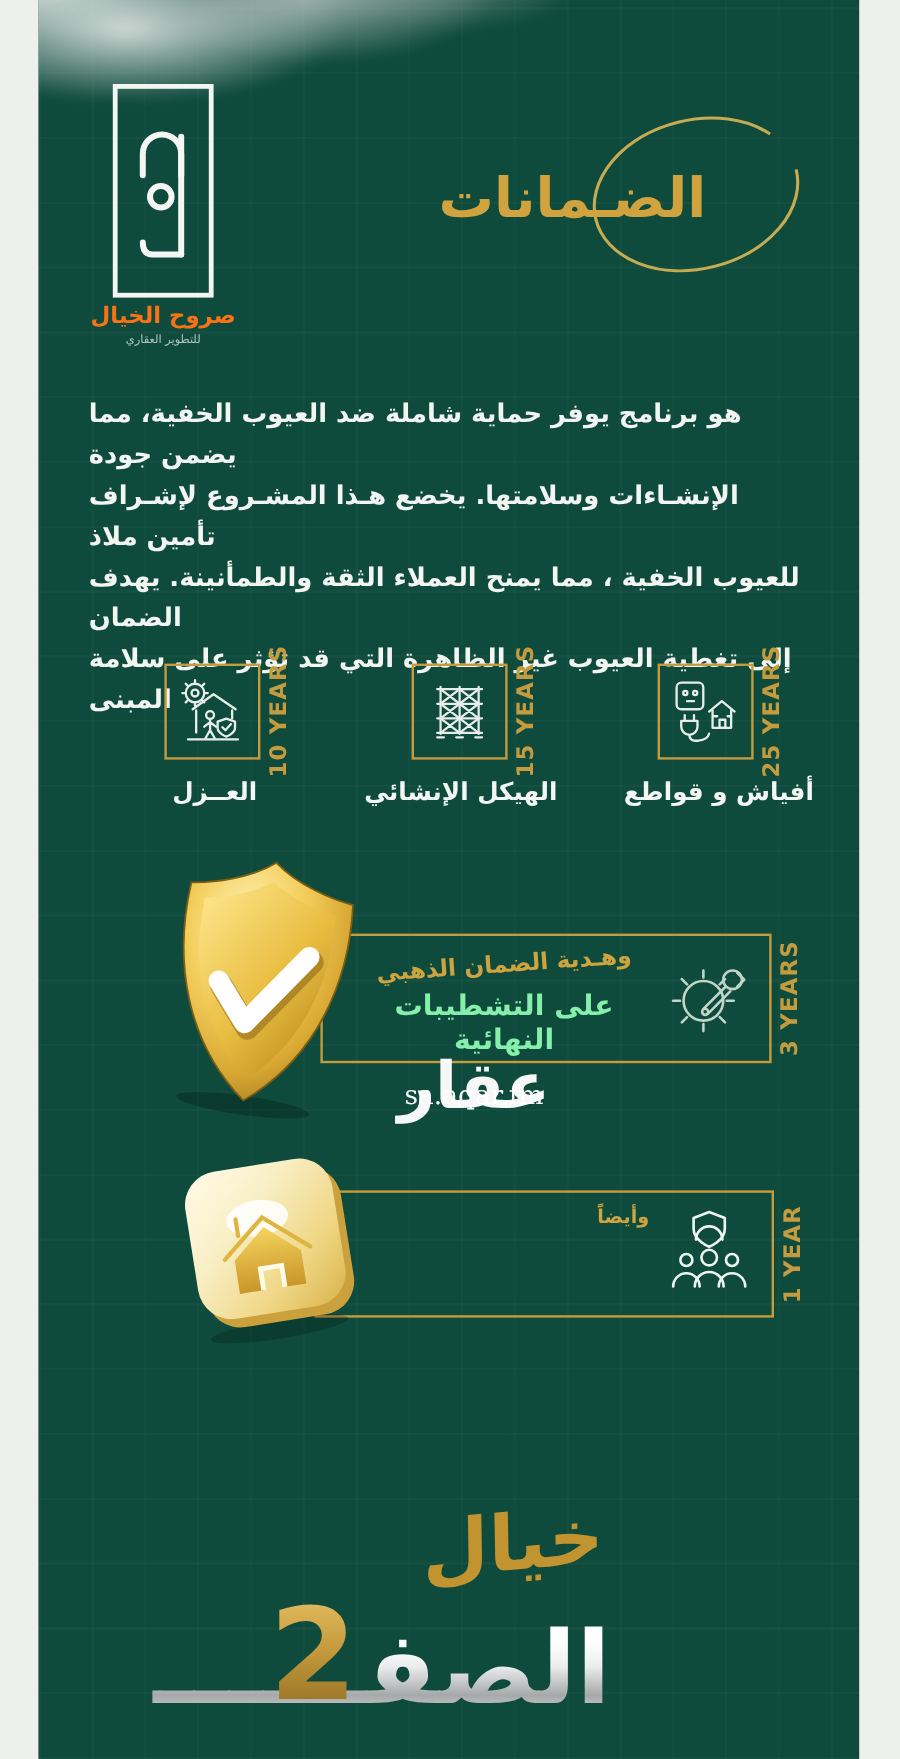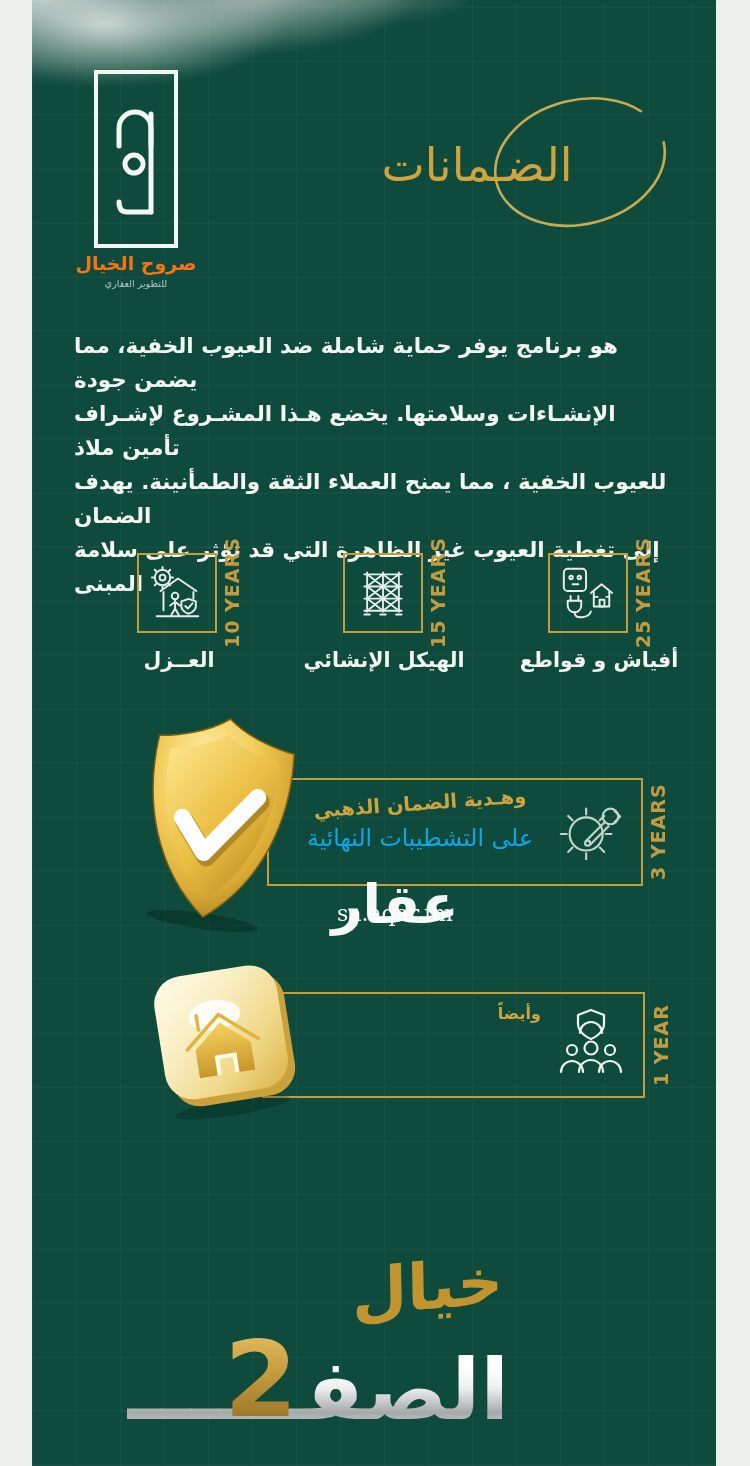--- a/index.html
+++ b/index.html
@@ -33,21 +33,21 @@
     left:62px;top:70px;width:84px;height:178px;
     border:4px solid #f4f6f4;box-sizing:border-box;
     display:flex;align-items:center;justify-content:center;
   }
   .logo-name{left:30px;top:252px;width:148px;text-align:center;
     color:#f97316;font-size:19px;font-weight:bold;direction:rtl;}
   .logo-tagline{left:30px;top:278px;width:148px;text-align:center;
     color:rgba(244,246,244,.7);font-size:9.5px;direction:rtl;}
   .page-title{
     left:300px;top:140px;width:290px;text-align:center;
-    color:#d1a33f;font-size:46px;font-weight:normal;direction:rtl;line-height:1.1;
+    color:#d1a33f;font-size:46px;font-weight:bold;direction:rtl;line-height:1.1;
     letter-spacing:1px;
   }
   .intro{
     left:42px;top:329px;width:600px;direction:rtl;text-align:left;
     color:#f3f5f3;font-size:21.5px;font-weight:bold;line-height:34px;
   }
   .wbox{
     width:80px;height:80px;box-sizing:border-box;border:2.5px solid #c49c3f;
     display:flex;align-items:center;justify-content:center;top:553px;
   }
@@ -61,21 +61,21 @@
   .years.tall{height:108px;}
   .wlabel{
     top:648px;height:32px;text-align:center;color:#f4f6f4;
     font-size:20.5px;font-weight:bold;direction:rtl;
   }
   .gbox{border:2.5px solid #c49c3f;box-sizing:border-box;}
   .gw-script{
     color:#cea43e;font-size:19.5px;font-weight:bold;direction:rtl;
     transform:rotate(-4deg);
   }
-  .gw-main{color:#0ea5e9;font-size:23.5px;font-weight:normal;direction:rtl;margin-top:9px;}
+  .gw-main{color:#86efac;font-size:23.5px;font-weight:bold;direction:rtl;margin-top:9px;}
   .ou-also{color:#cda43f;font-size:16px;font-weight:bold;direction:rtl;}
   .ou-main{color:#f6f8f6;font-size:27px;font-weight:bold;direction:rtl;margin-top:4px;}
   .wm-logo{
     left:283px;top:843px;width:160px;text-align:center;
     color:rgba(255,255,255,.96);font-size:54px;font-weight:bold;direction:rtl;line-height:1.05;margin-top:34px;
   }
   .wm-site{
     left:283px;top:901px;width:160px;text-align:center;
     color:rgba(255,255,255,.96);font-size:22px;font-family:"DejaVu Serif",serif;
   }

